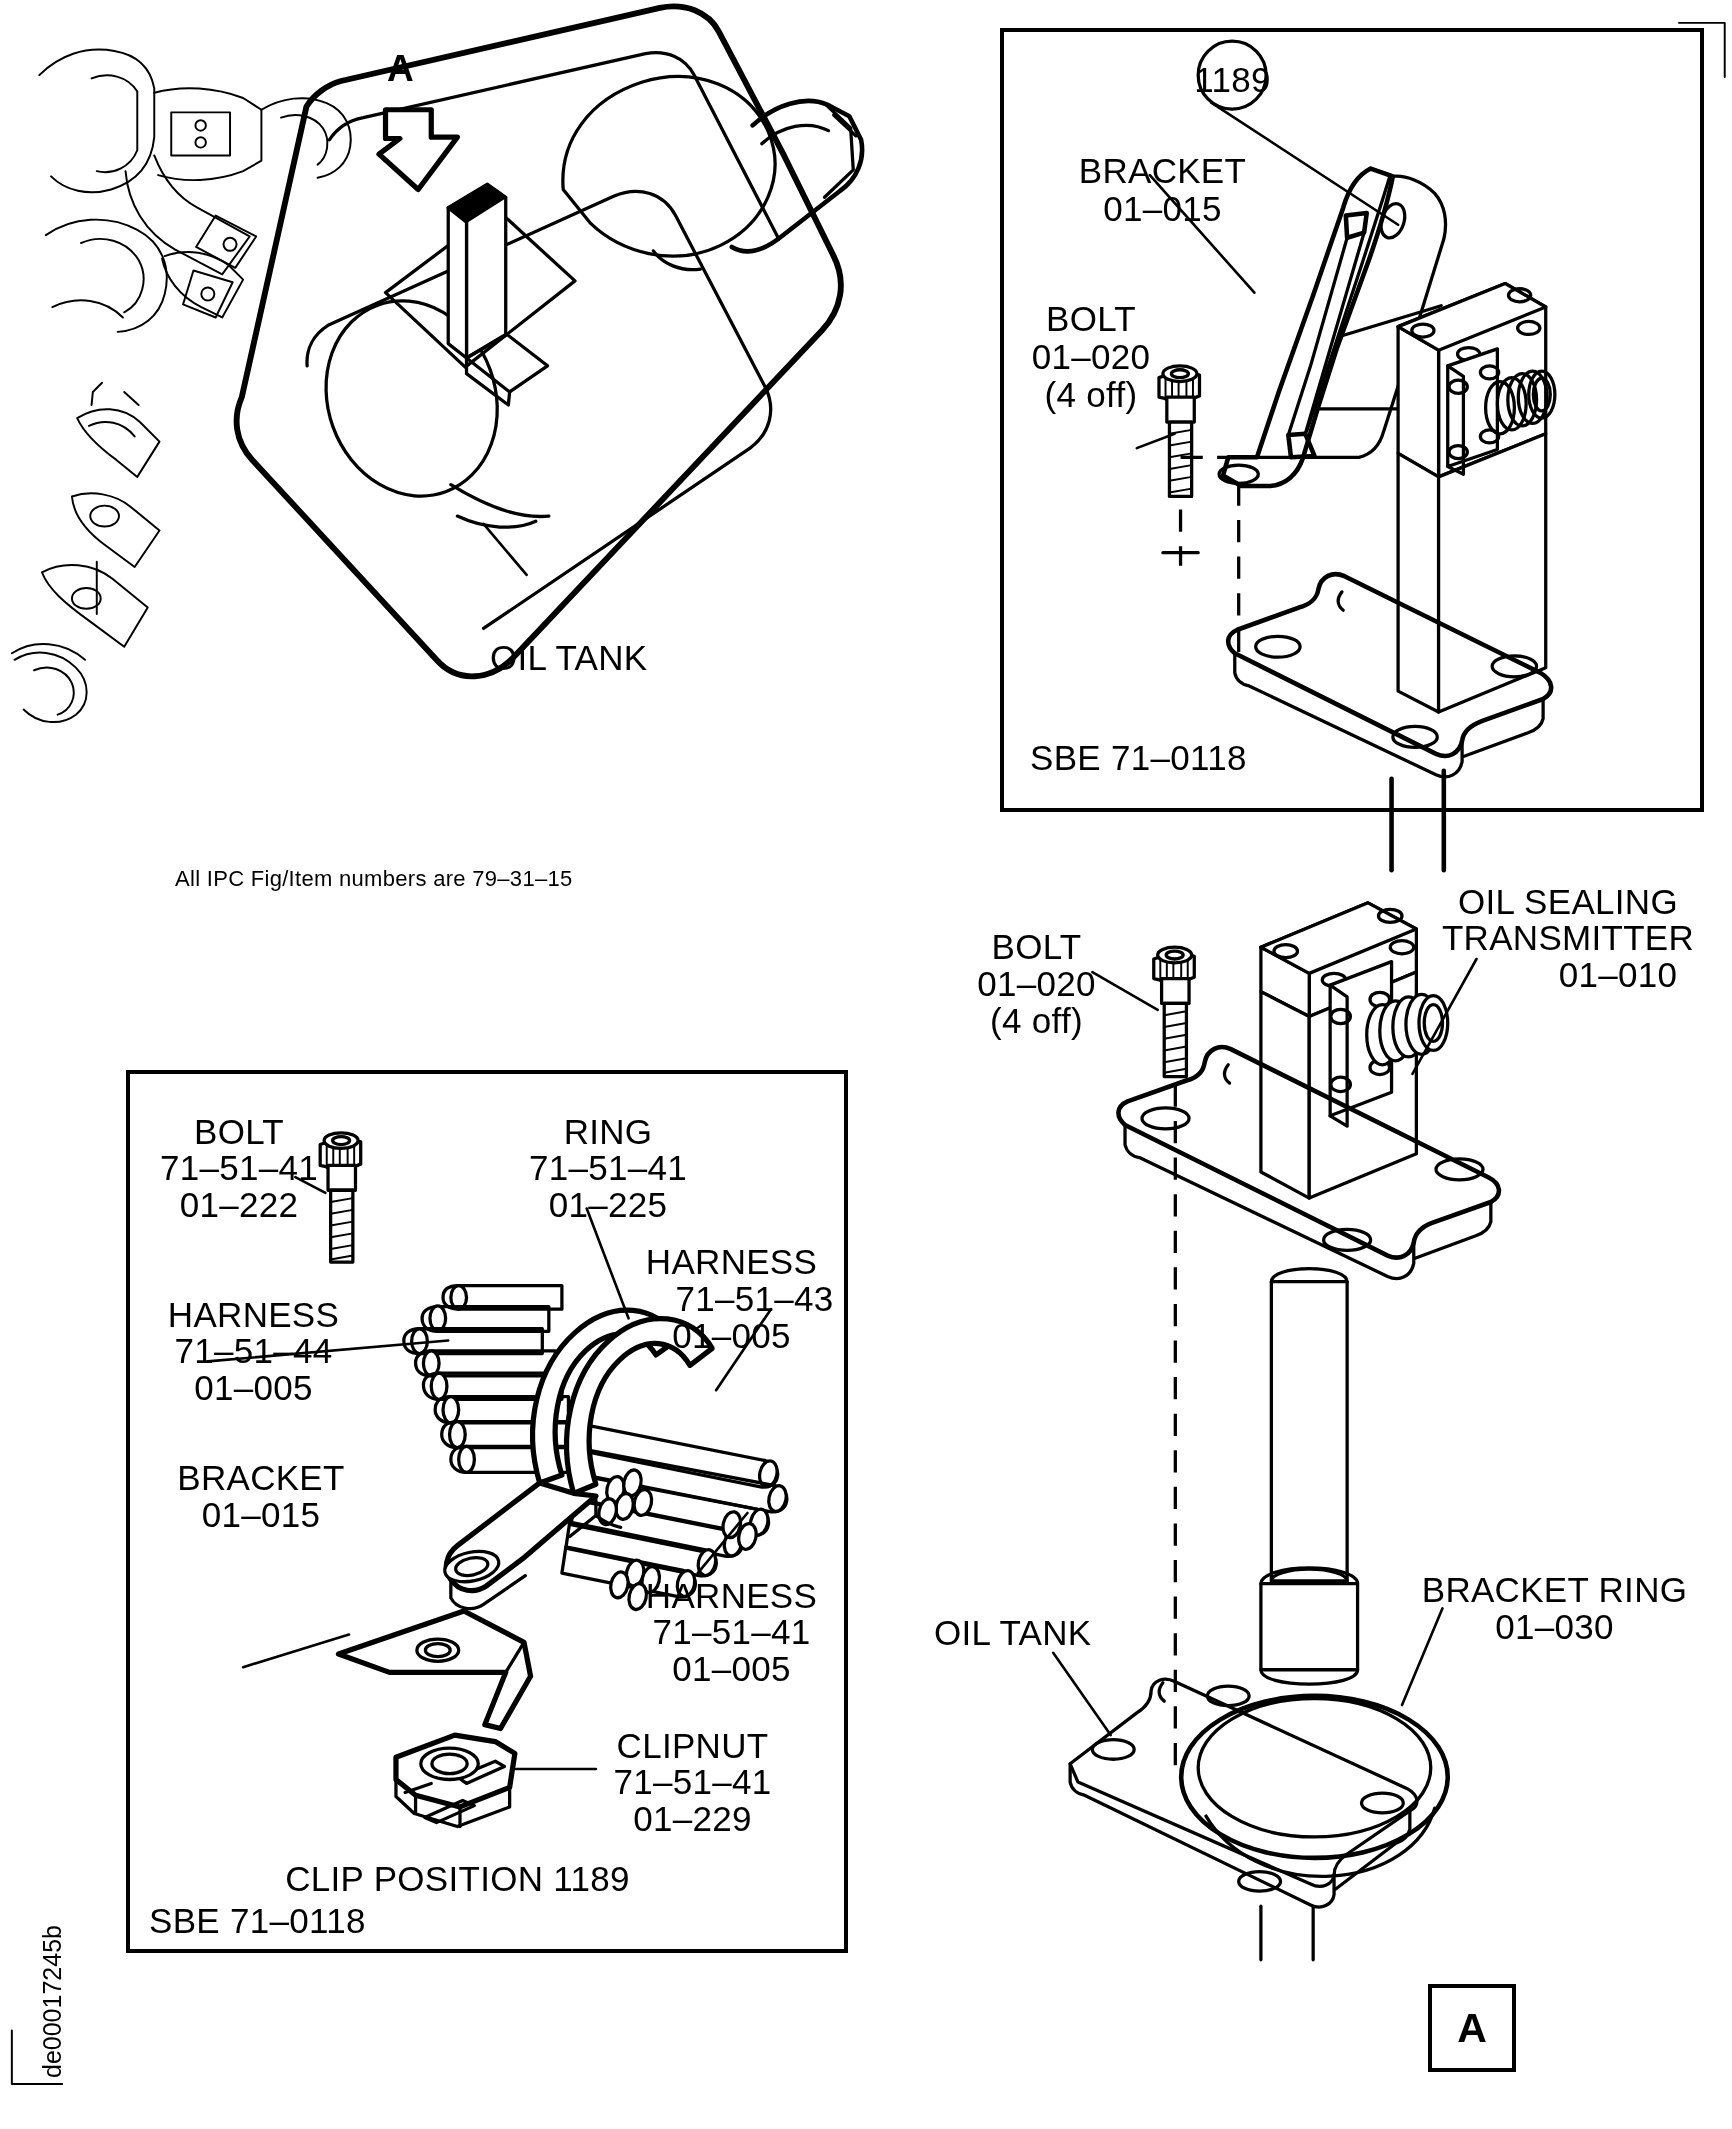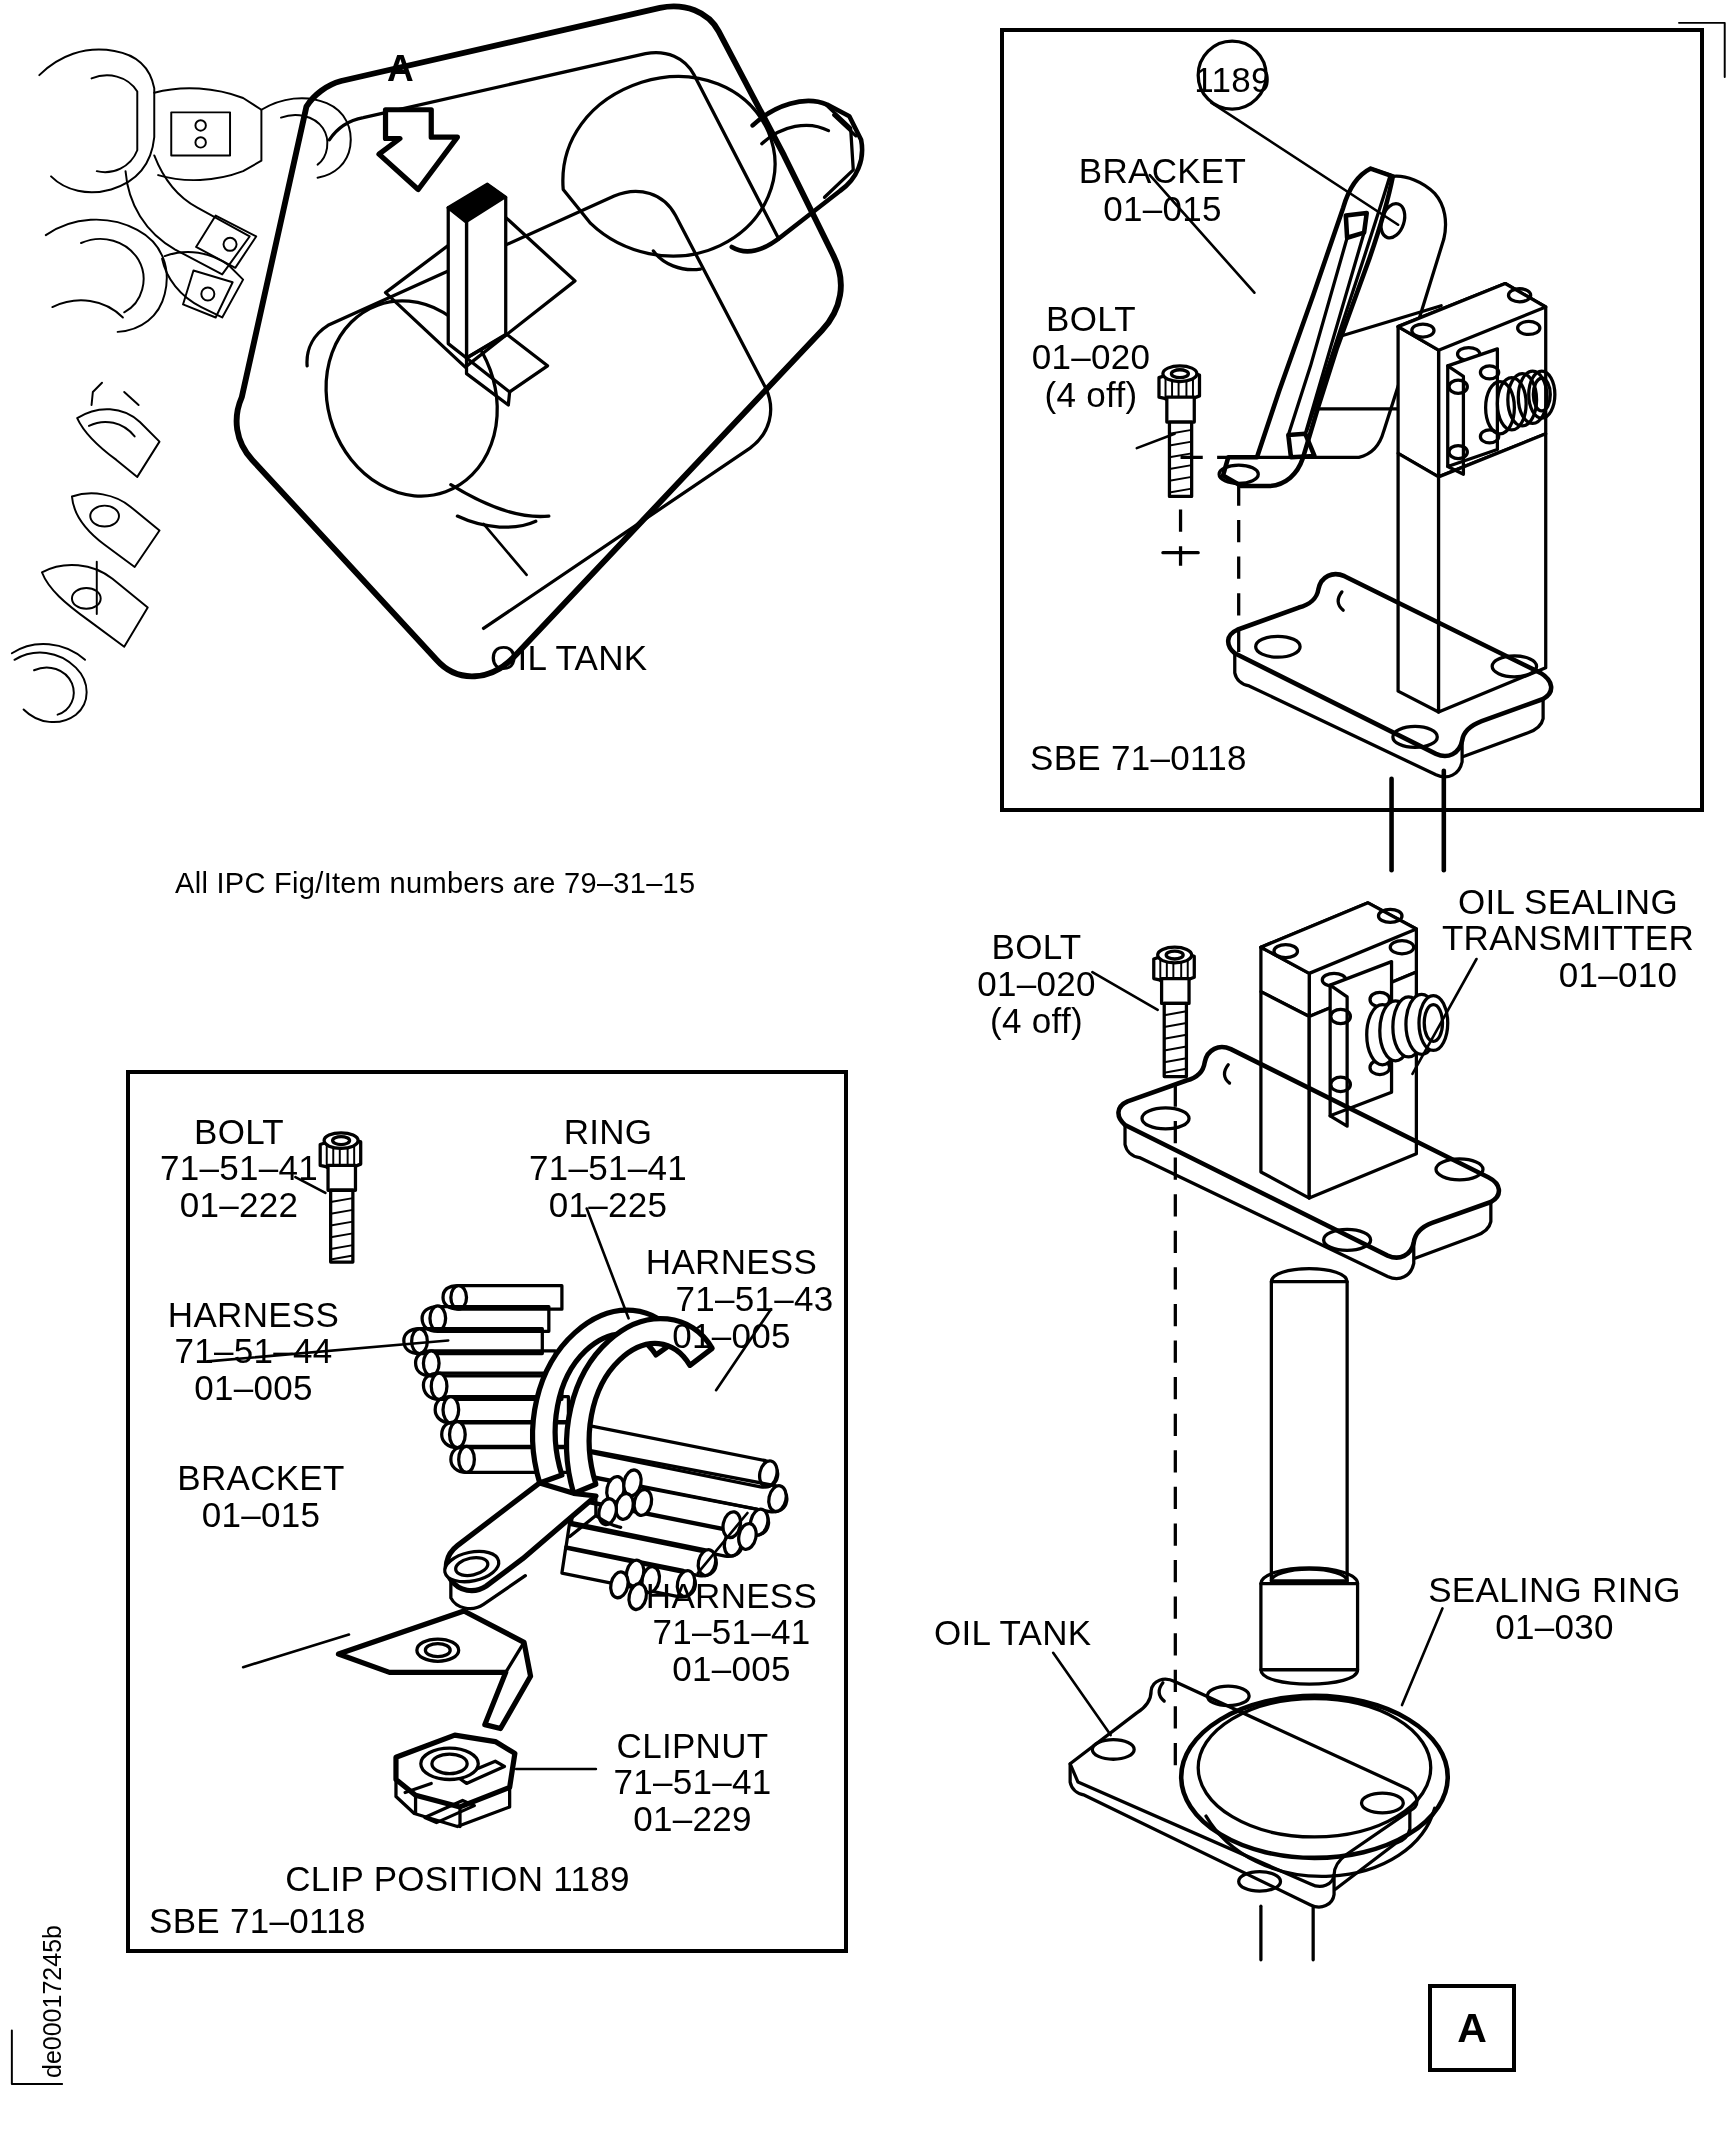--- a/index.html
+++ b/index.html
@@ -24,21 +24,21 @@
     position:absolute;
     font-family:"Liberation Sans", sans-serif;
     font-size:35px;
     line-height:1.22;
     letter-spacing:0.3px;
     white-space:pre;
     color:#000;
   }
   .lbl.c{text-align:center;}
   .big{font-size:37px;font-weight:bold;}
-  .note{font-size:29px;}
+  .note{font-size:22px;}
   .boxA{
     position:absolute;
     border:4.6px solid #000;
     display:flex;
     align-items:center;
     justify-content:center;
     font-size:41px;
     font-weight:bold;
     font-family:"Liberation Sans", sans-serif;
   }
@@ -636,21 +636,21 @@
   <div class="lbl" style="left:149px; top:1900px;">SBE 71–0118</div>
 
   <div class="lbl c" style="left:955px; top:926px; width:163px;">BOLT</div>
   <div class="lbl c" style="left:955px; top:963px; width:163px;">01–020</div>
   <div class="lbl c" style="left:955px; top:1000px; width:163px;">(4 off)</div>
 
   <div class="lbl c" style="left:1431px; top:881px; width:274px;">OIL SEALING</div>
   <div class="lbl c" style="left:1431px; top:917px; width:274px;">TRANSMITTER</div>
   <div class="lbl c" style="left:1481px; top:954px; width:274px;">01–010</div>
 
-  <div class="lbl c" style="left:1411px; top:1569px; width:287px;">SEALING RING</div>
+  <div class="lbl c" style="left:1411px; top:1569px; width:287px;">BRACKET RING</div>
   <div class="lbl c" style="left:1411px; top:1606px; width:287px;">01–030</div>
 
   <div class="lbl" style="left:934px; top:1612px;">OIL TANK</div>
 
   <div class="boxA" style="left:1428px; top:1984px; width:80px; height:80px;">A</div>
 
   <div class="vertid" style="left:38px; top:2078px;">de00017245b</div>
 
 </div>
 

